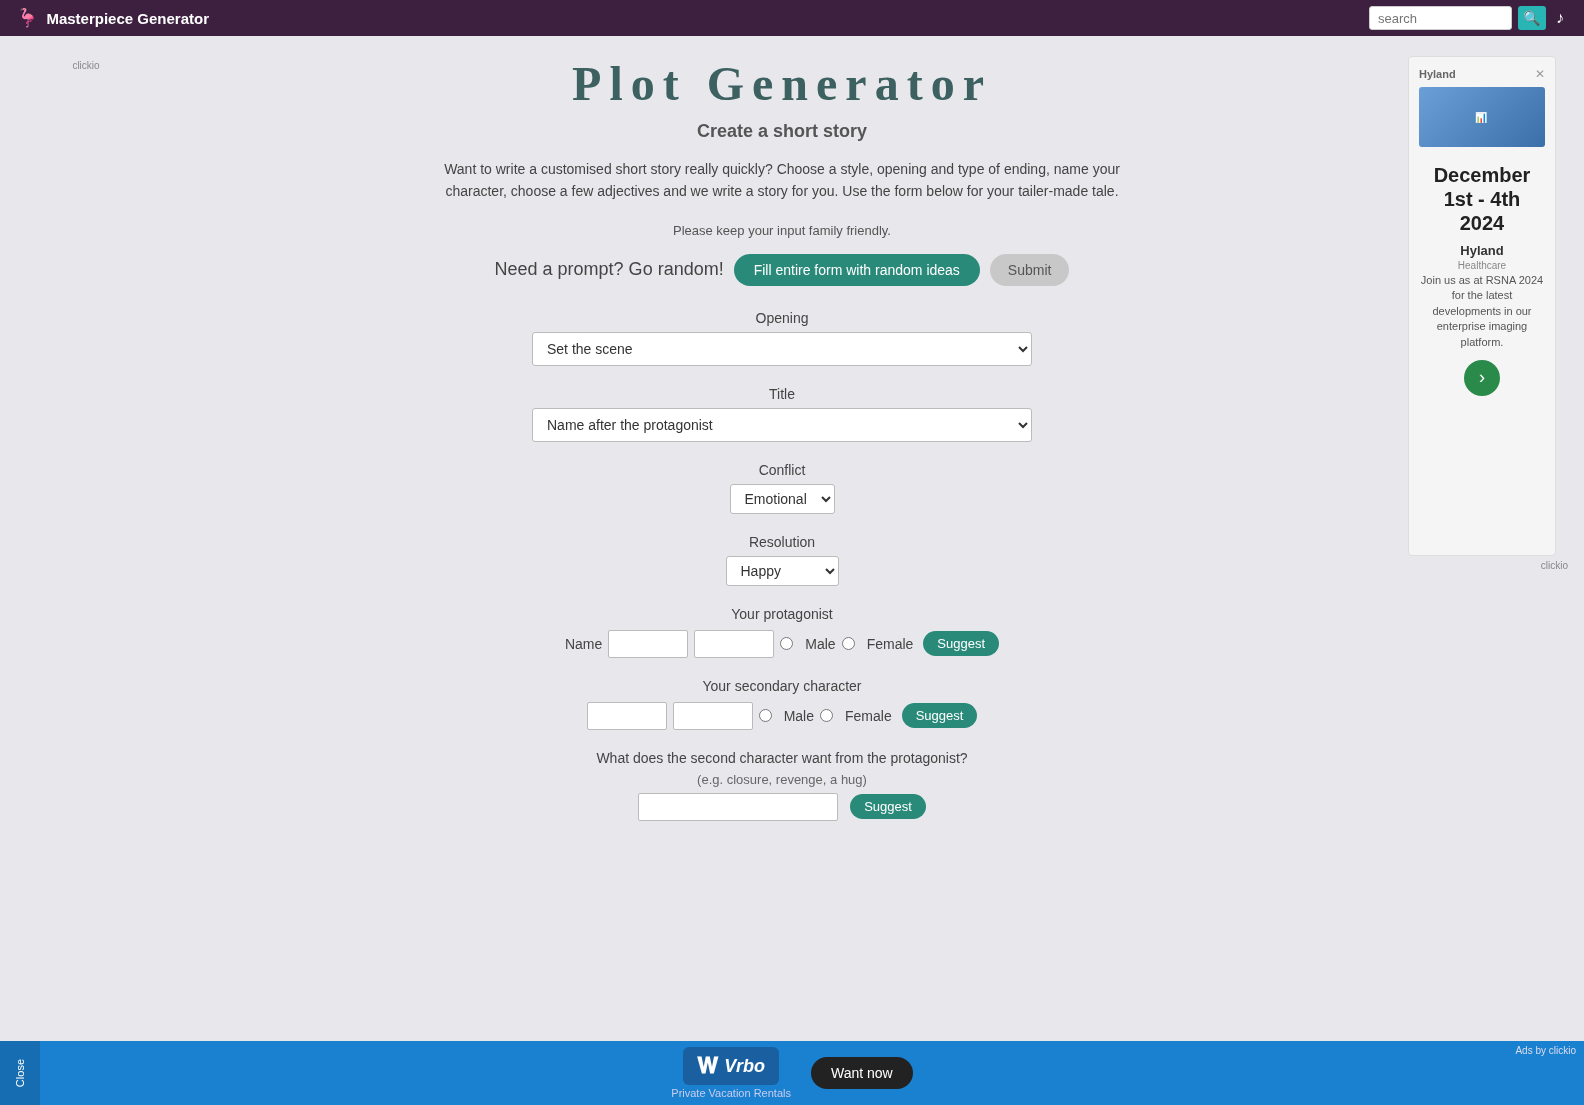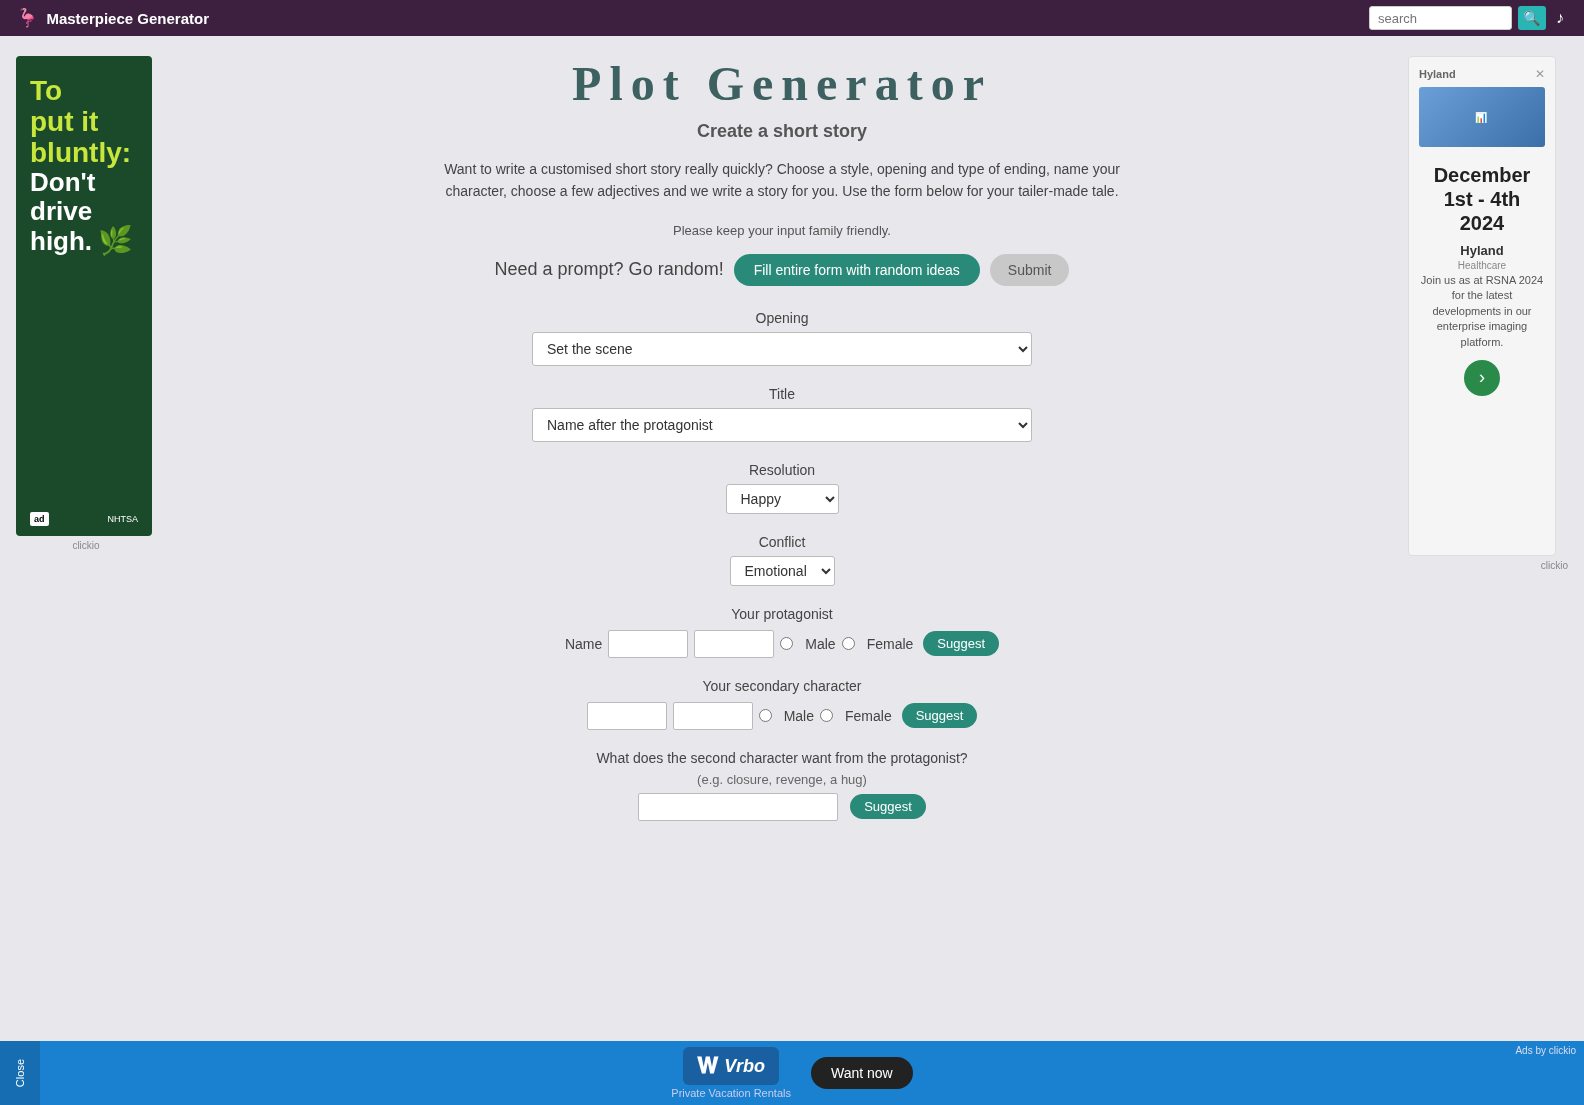--- a/index.html
+++ b/index.html
@@ -469,37 +469,20 @@
     </button>
     <button class="sort-btn">
       <span>♪</span>
     </button>
   </div>
 </nav>
 
 <div class="page-layout">
 
   <div class="left-sidebar">
-    <div class="ad-box-left">
-      <div>
-        <div class="ad-text-green">To</div>
-        <div class="ad-text-green">put it</div>
-        <div class="ad-text-green">bluntly:</div>
-        <div class="ad-text-white">Don't</div>
-        <div class="ad-text-white">drive</div>
-        <div class="ad-text-white" style="display:flex;align-items:center;gap:6px;">
-          <span>high.</span>
-          <span class="cannabis-icon">🌿</span>
-        </div>
-      </div>
-      <div class="ad-footer-left">
-        <div class="ad-logo-ad">ad</div>
-        <div class="nhtsa-logo">NHTSA</div>
-      </div>
-    </div>
     <div class="clickio-label">clickio</div>
   </div>
 
   <div class="main-content">
 
     <h1 class="page-title">Plot Generator</h1>
     <h2 class="page-subtitle">Create a short story</h2>
     <p class="page-description">Want to write a customised short story really quickly? Choose a style, opening and type of ending, name your character, choose a few adjectives and we write a story for you. Use the form below for your tailer-made tale.</p>
     <p class="family-friendly-note">Please keep your input family friendly.</p>
 
@@ -523,35 +506,35 @@
       <label class="form-label">Title</label>
       <select class="form-select">
         <option>Name after the protagonist</option>
         <option>Name after the setting</option>
         <option>A metaphor</option>
         <option>Random</option>
       </select>
     </div>
 
     <div class="form-section">
+      <label class="form-label">Conflict</label>
+      <select class="form-select-small">
+        <option>Emotional</option>
+        <option>Physical</option>
+        <option>Social</option>
+        <option>Random</option>
+      </select>
+    </div>
+
+    <div class="form-section">
       <label class="form-label">Resolution</label>
       <select class="form-select-small">
         <option>Happy</option>
         <option>Sad</option>
         <option>Ambiguous</option>
-        <option>Random</option>
-      </select>
-    </div>
-
-    <div class="form-section">
-      <label class="form-label">Conflict</label>
-      <select class="form-select-small">
-        <option>Emotional</option>
-        <option>Physical</option>
-        <option>Social</option>
         <option>Random</option>
       </select>
     </div>
 
     <div class="protagonist-section">
       <div class="protagonist-label">Your protagonist</div>
       <div class="name-row">
         <span class="form-label" style="margin:0;">Name</span>
         <input class="name-input" type="text" style="">
         <input class="name-input" type="text" style="">

